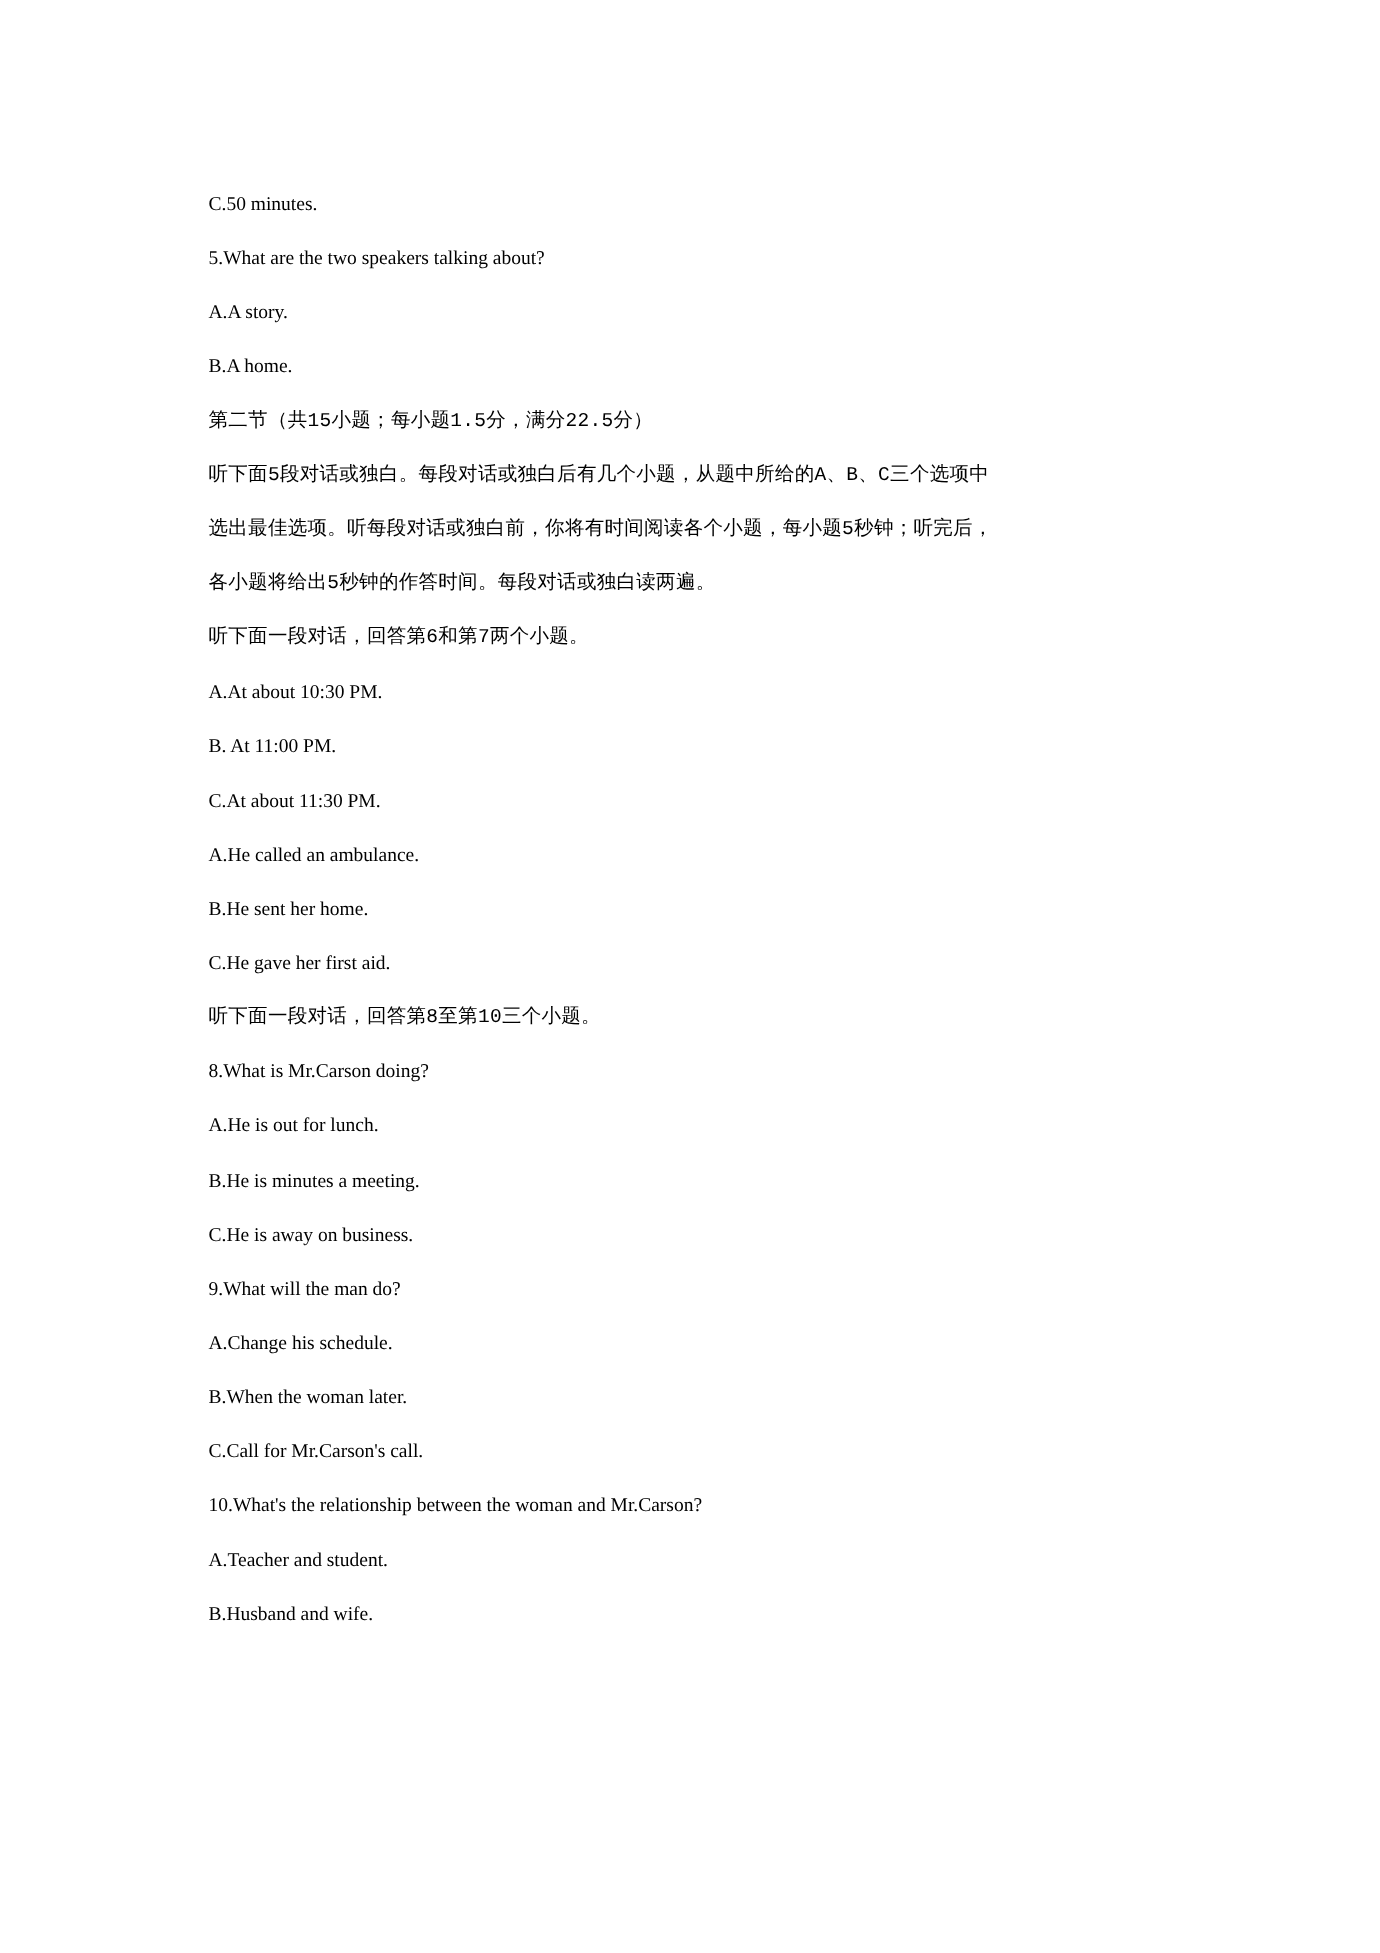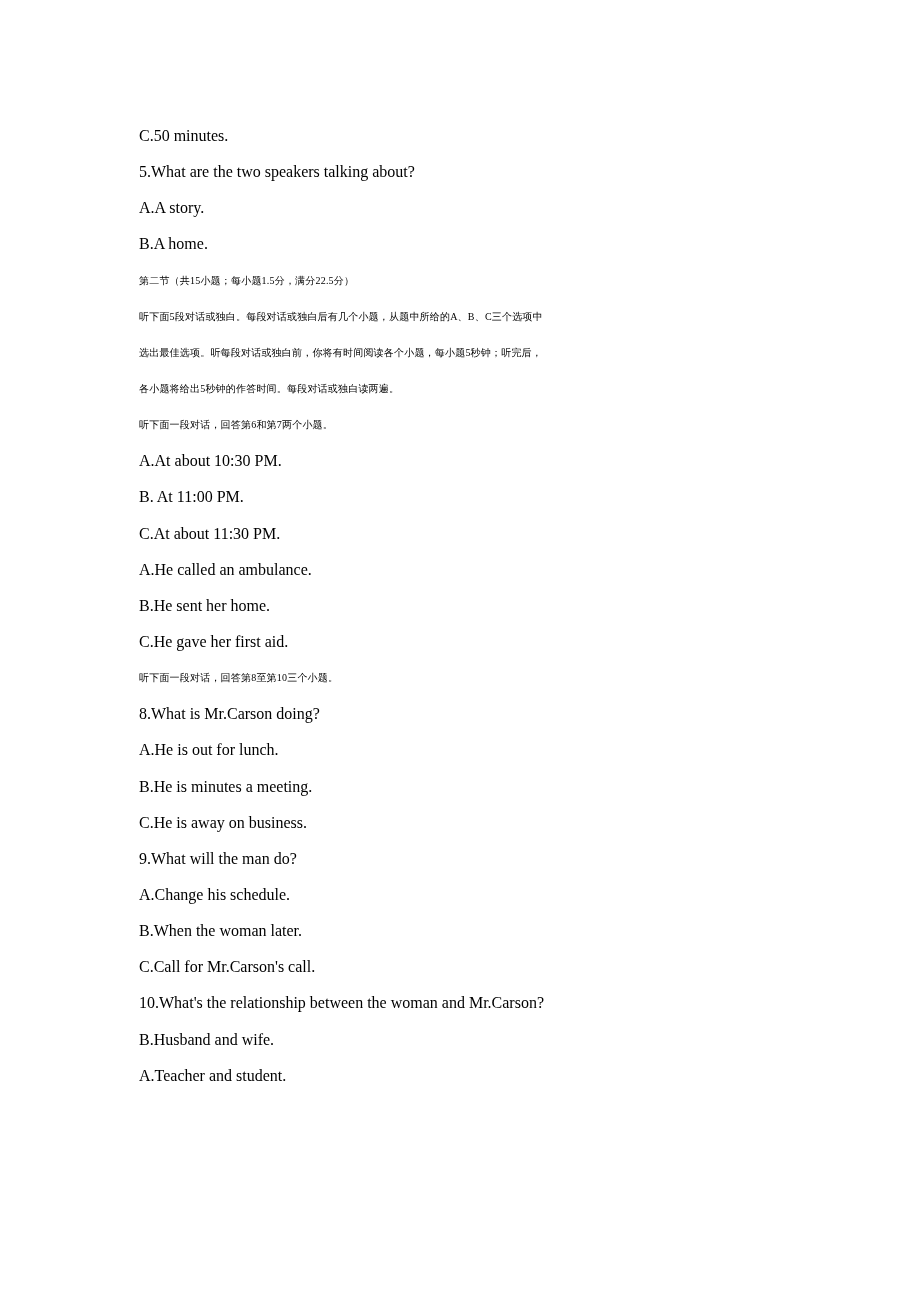--- a/index.html
+++ b/index.html
@@ -15,29 +15,29 @@
     font-family: "Liberation Serif", "DejaVu Serif", serif;
     color: #000000;
   }
   .page {
     position: absolute;
     left: 139px;
     top: 118px;
     width: 660px;
   }
   .line {
-    font-size: 16px;
+    font-size: 13px;
     line-height: 36.15px;
     height: 36.15px;
     white-space: nowrap;
     margin: 0;
   }
   .cn {
-    font-family: Liberation Serif, serif;
-    font-size: 10px;
+    font-family: Liberation Mono, monospace;
+    font-size: 13px;
     letter-spacing: 0.2px;
   }
 </style>
 </head>
 <body>
 
 <div class="page">
   <p class="line">C.50 minutes.</p>
   <p class="line">5.What are the two speakers talking about?</p>
   <p class="line">A.A story.</p>
@@ -56,15 +56,15 @@
   <p class="line cn">听下面一段对话，回答第8至第10三个小题。</p>
   <p class="line">8.What is Mr.Carson doing?</p>
   <p class="line">A.He is out for lunch.</p>
   <p class="line">B.He is minutes a meeting.</p>
   <p class="line">C.He is away on business.</p>
   <p class="line">9.What will the man do?</p>
   <p class="line">A.Change his schedule.</p>
   <p class="line">B.When the woman later.</p>
   <p class="line">C.Call for Mr.Carson's call.</p>
   <p class="line">10.What's the relationship between the woman and Mr.Carson?</p>
+  <p class="line">A.Teacher and student.</p>
   <p class="line">B.Husband and wife.</p>
-  <p class="line">A.Teacher and student.</p>
 </div>
 
 </body></html>

